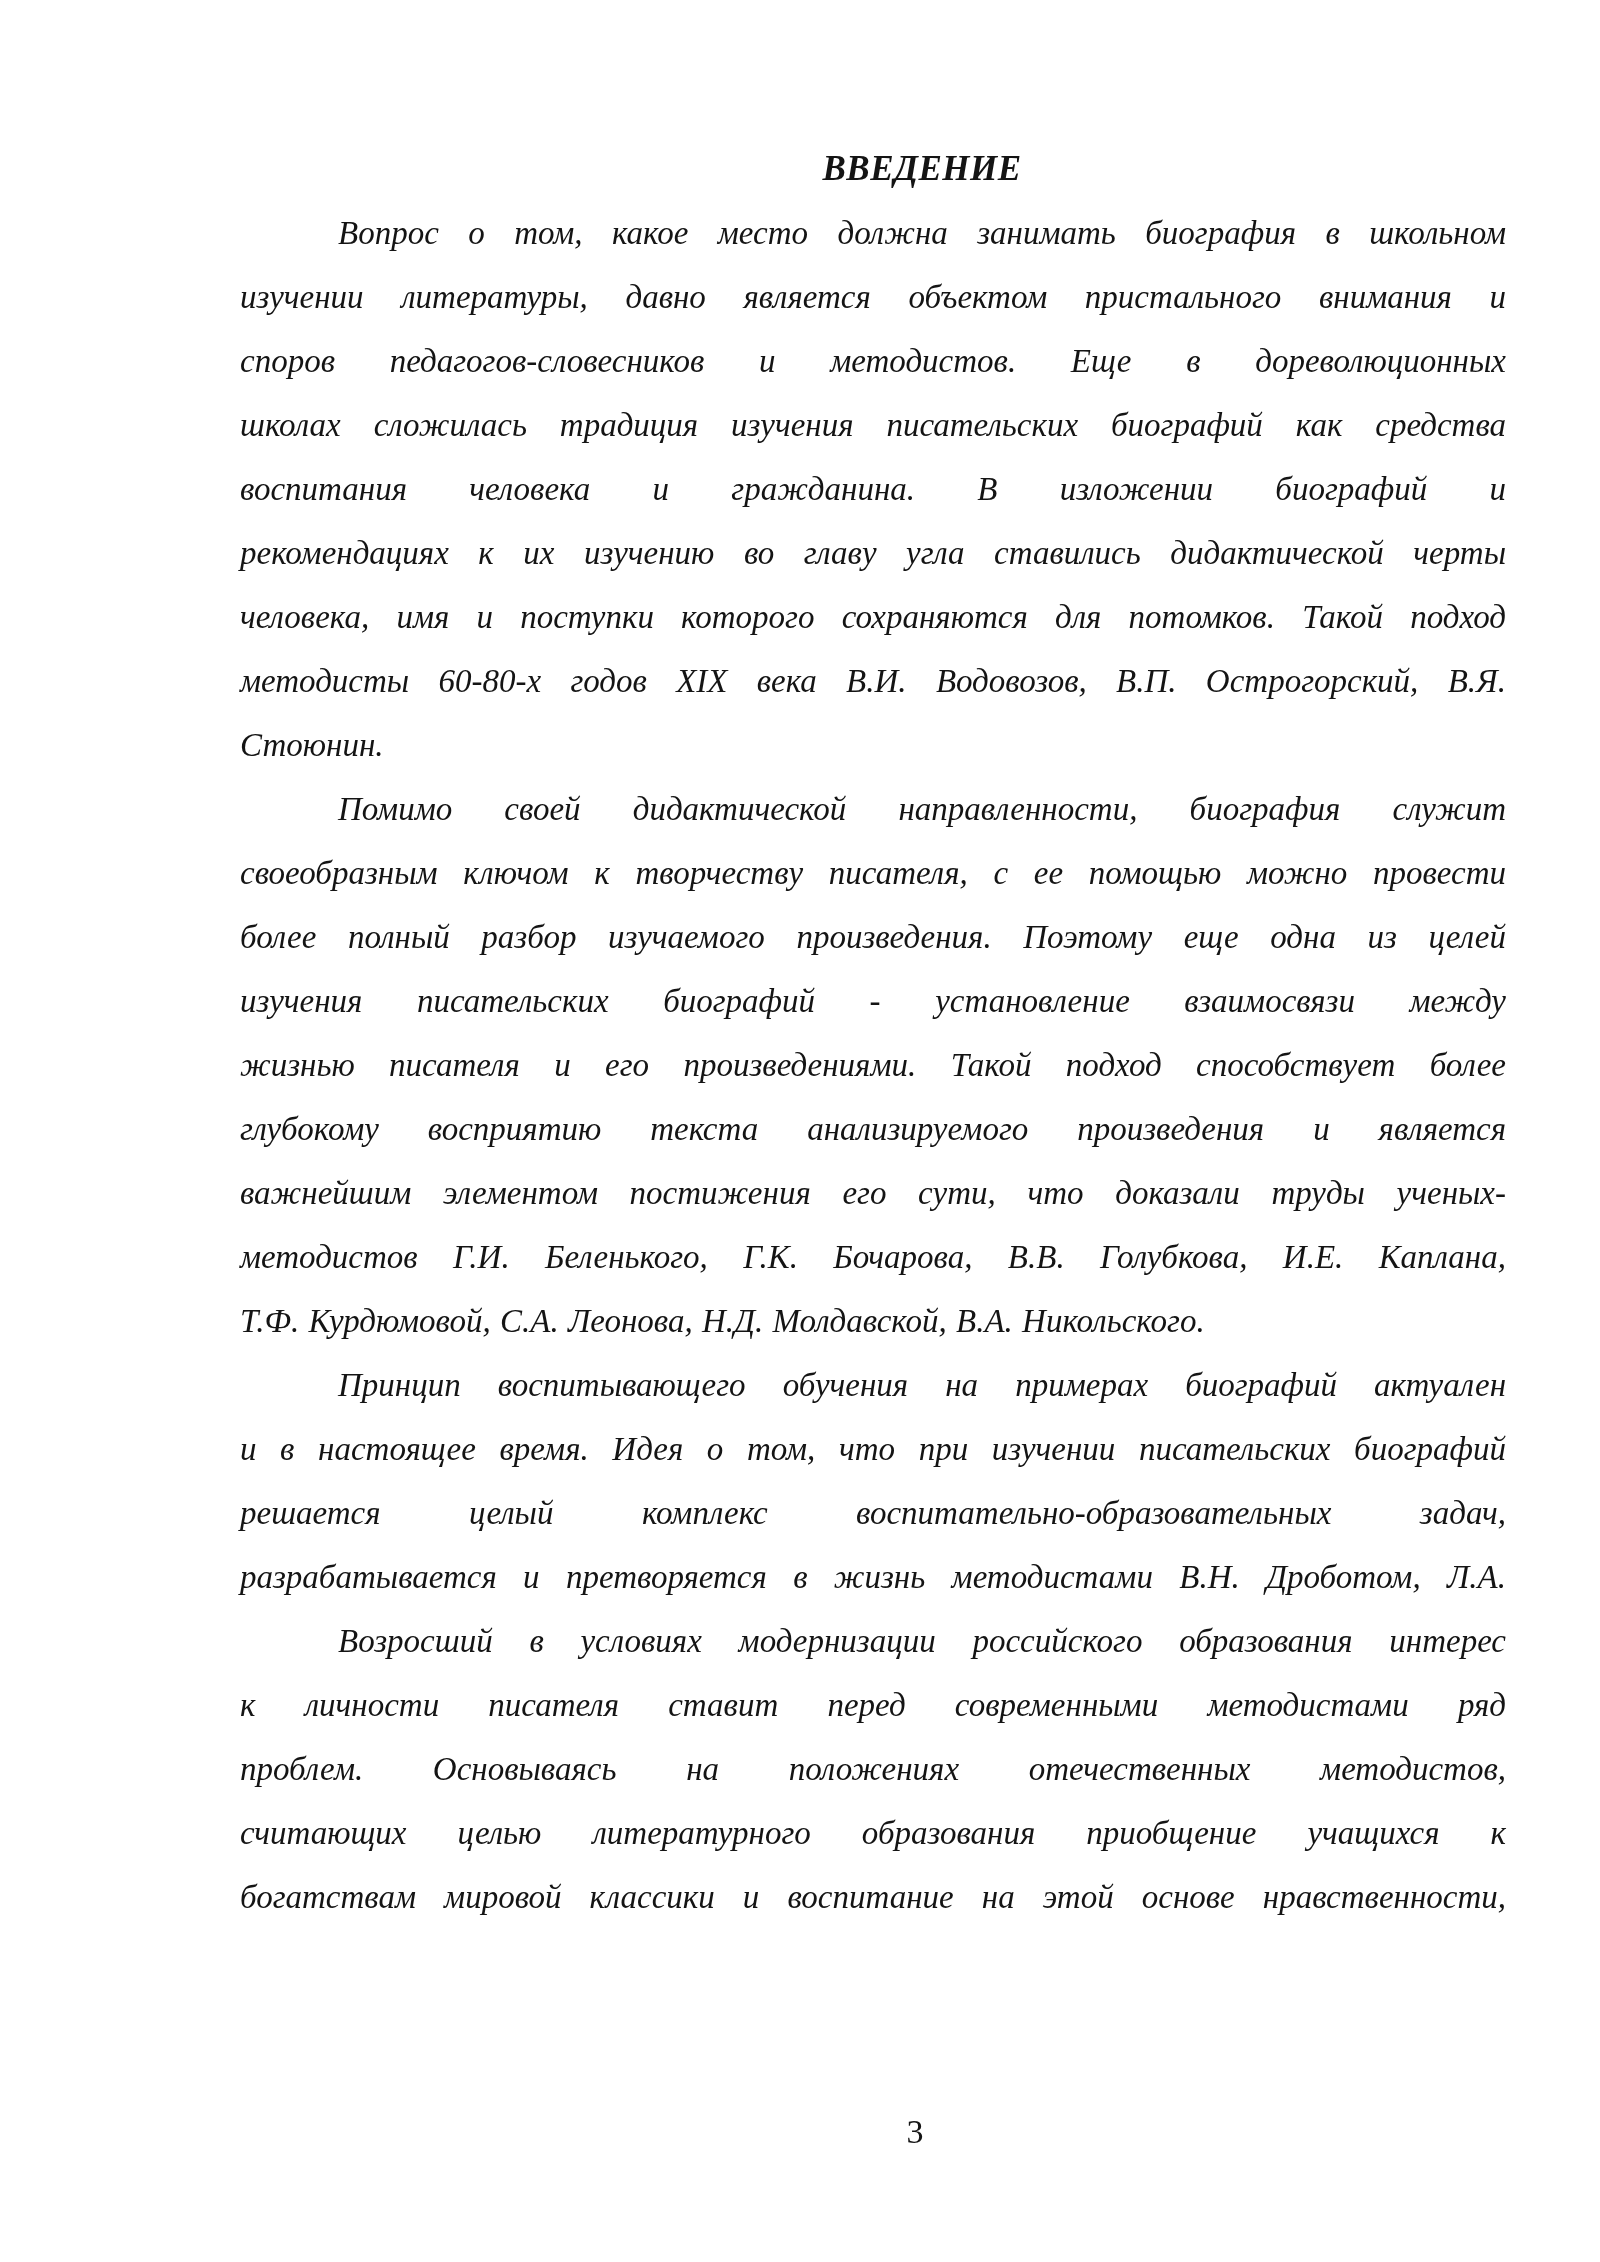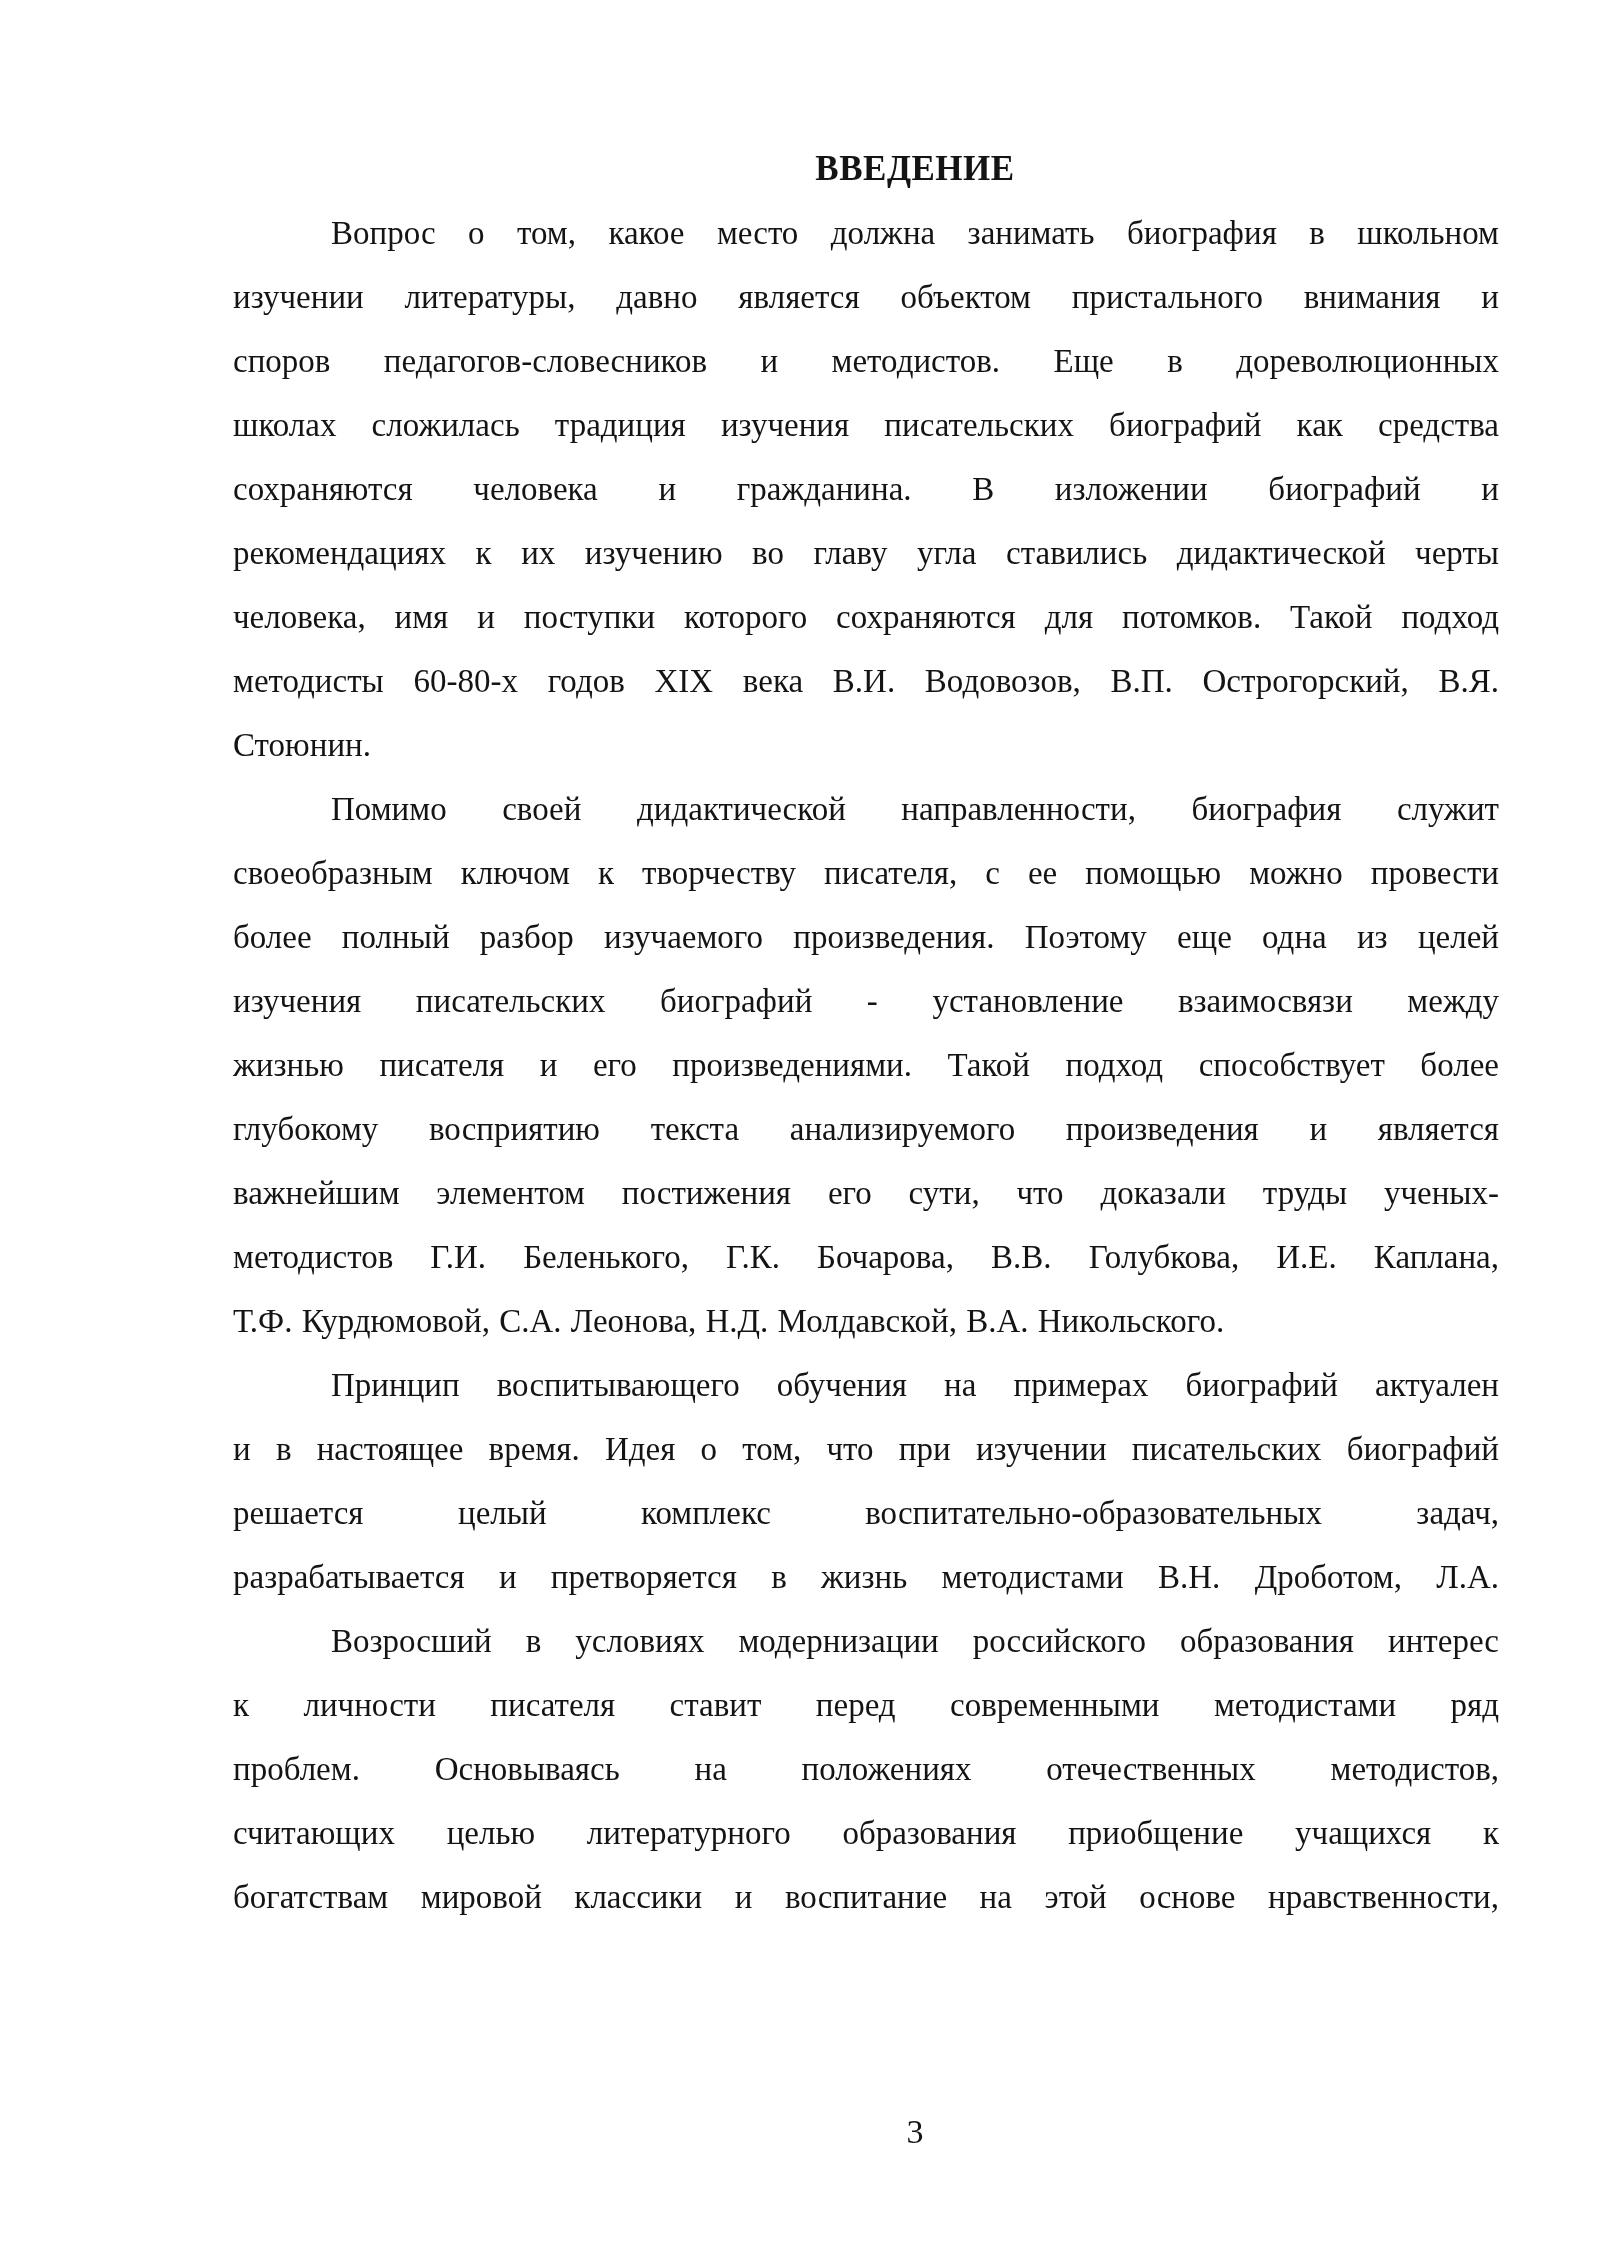--- a/index.html
+++ b/index.html
@@ -12,23 +12,24 @@
     width: 1600px;
     height: 2262px;
     margin: 0 auto;
     background: #ffffff;
     font-family: "Liberation Serif", "DejaVu Serif", serif;
     color: #141414;
     overflow: hidden;
   }
   .content {
     position: absolute;
-    left: 233px;
+    left: 240px;
     top: 137px;
     width: 1266px;
+    font-style: italic;
   }
   .doc-title {
     margin: 0;
     font-size: 35px;
     font-weight: bold;
     line-height: 64px;
     text-align: center;
     text-indent: 98px; 
     letter-spacing: 0.5px;
   }
@@ -67,21 +68,21 @@
 
 <div class="page">
   <div class="content">
     <h1 class="doc-title">ВВЕДЕНИЕ</h1>
     <div id="paragraphs">
         <p class="para">
           <span class="line first">Вопрос о том, какое место должна занимать биография в школьном</span>
           <span class="line">изучении литературы, давно является объектом пристального внимания и</span>
           <span class="line">споров педагогов-словесников и методистов. Еще в дореволюционных</span>
           <span class="line">школах сложилась традиция изучения писательских биографий как средства</span>
-          <span class="line">сохраняются человека и гражданина. В изложении биографий и</span>
+          <span class="line">воспитания человека и гражданина. В изложении биографий и</span>
           <span class="line">рекомендациях к их изучению во главу угла ставились дидактической черты</span>
           <span class="line">человека, имя и поступки которого сохраняются для потомков. Такой подход</span>
           <span class="line">методисты 60-80-х годов XIX века В.И. Водовозов, В.П. Острогорский, В.Я.</span>
           <span class="line lastline">Стоюнин.</span>
         </p>
         <p class="para">
           <span class="line first">Помимо своей дидактической направленности, биография служит</span>
           <span class="line">своеобразным ключом к творчеству писателя, с ее помощью можно провести</span>
           <span class="line">более полный разбор изучаемого произведения. Поэтому еще одна из целей</span>
           <span class="line">изучения писательских биографий - установление взаимосвязи между</span>

